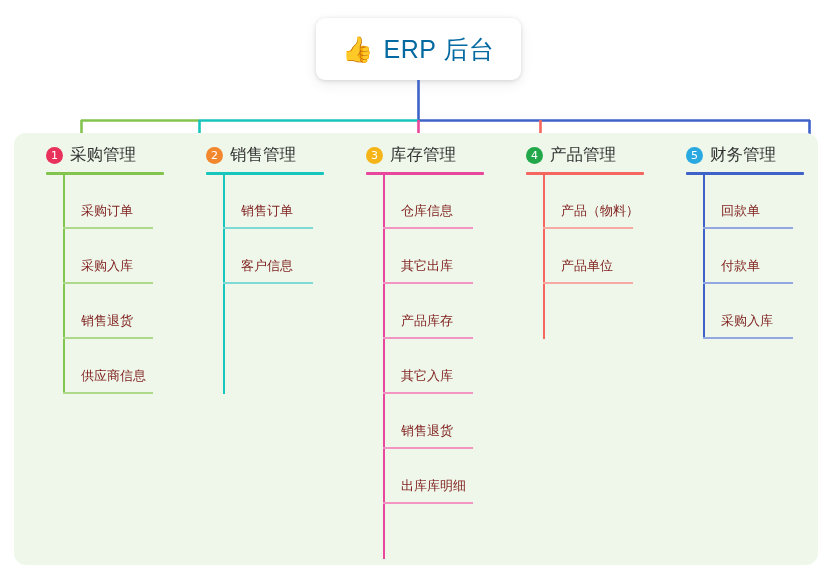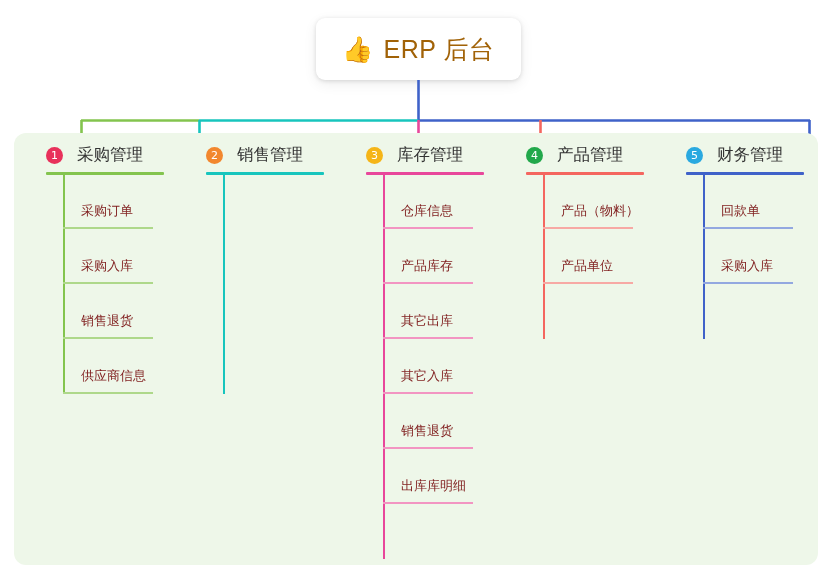--- a/index.html
+++ b/index.html
@@ -39,21 +39,21 @@
     box-sizing: border-box;
   }
   .root-emoji {
     font-size: 25px;
     line-height: 1;
     display: inline-block;
   }
   .root-title {
     font-size: 25px;
     letter-spacing: 0.5px;
-    color: #a16207;
+    color: #0369a1;
     white-space: nowrap;
     text-align: center;
   }
 
   
   #wires {
     position: absolute;
     left: 0;
     top: 0;
     width: 839px;
@@ -95,21 +95,20 @@
     color: #ffffff;
     font-size: 11px;
     line-height: 17px;
     text-align: center;
     font-family: "DejaVu Sans", sans-serif;
     flex: none;
   }
   .col-title {
     font-size: 16.5px;
     color: #333333;
-    margin-left: 7px;
   }
   .head-rule {
     position: absolute;
     left: 16px;
     top: 39px;
     height: 3px;
     width: 118px;
     border-radius: 1px;
   }
   .spine {
@@ -200,40 +199,48 @@
         </div>
       </div>
       <div class="col" style="left: 176px;">
         <div class="col-head">
           <span class="badge" style="background: rgb(242, 135, 46);">2</span>
           <span class="col-title">销售管理</span>
         </div>
         <div class="head-rule" style="background: rgb(23, 197, 189);"></div>
         <div class="spine" style="background: rgb(23, 197, 189); height: 220px;"></div>
         <div class="items">
+          <div class="item">
+            <span class="item-label">销售订单</span>
+            <div class="item-rule" style="background: rgb(127, 217, 212);"></div>
+          </div>
+          <div class="item">
+            <span class="item-label">客户信息</span>
+            <div class="item-rule" style="background: rgb(127, 217, 212);"></div>
+          </div>
         </div>
       </div>
       <div class="col" style="left: 336px;">
         <div class="col-head">
           <span class="badge" style="background: rgb(245, 181, 24);">3</span>
           <span class="col-title">库存管理</span>
         </div>
         <div class="head-rule" style="background: rgb(232, 71, 155);"></div>
         <div class="spine" style="background: rgb(232, 71, 155); height: 385px;"></div>
         <div class="items">
           <div class="item">
             <span class="item-label">仓库信息</span>
             <div class="item-rule" style="background: rgb(242, 149, 194);"></div>
           </div>
           <div class="item">
+            <span class="item-label">其它出库</span>
+            <div class="item-rule" style="background: rgb(242, 149, 194);"></div>
+          </div>
+          <div class="item">
             <span class="item-label">产品库存</span>
-            <div class="item-rule" style="background: rgb(242, 149, 194);"></div>
-          </div>
-          <div class="item">
-            <span class="item-label">其它出库</span>
             <div class="item-rule" style="background: rgb(242, 149, 194);"></div>
           </div>
           <div class="item">
             <span class="item-label">其它入库</span>
             <div class="item-rule" style="background: rgb(242, 149, 194);"></div>
           </div>
           <div class="item">
             <span class="item-label">销售退货</span>
             <div class="item-rule" style="background: rgb(242, 149, 194);"></div>
           </div>
@@ -267,20 +274,24 @@
           <span class="col-title">财务管理</span>
         </div>
         <div class="head-rule" style="background: rgb(63, 98, 201);"></div>
         <div class="spine" style="background: rgb(63, 98, 201); height: 165px;"></div>
         <div class="items">
           <div class="item">
             <span class="item-label">回款单</span>
             <div class="item-rule" style="background: rgb(147, 168, 224);"></div>
           </div>
           <div class="item">
+            <span class="item-label">付款单</span>
+            <div class="item-rule" style="background: rgb(147, 168, 224);"></div>
+          </div>
+          <div class="item">
             <span class="item-label">采购入库</span>
             <div class="item-rule" style="background: rgb(147, 168, 224);"></div>
           </div>
         </div>
       </div>
     </div>
 
 </div>
 
 </body></html>

